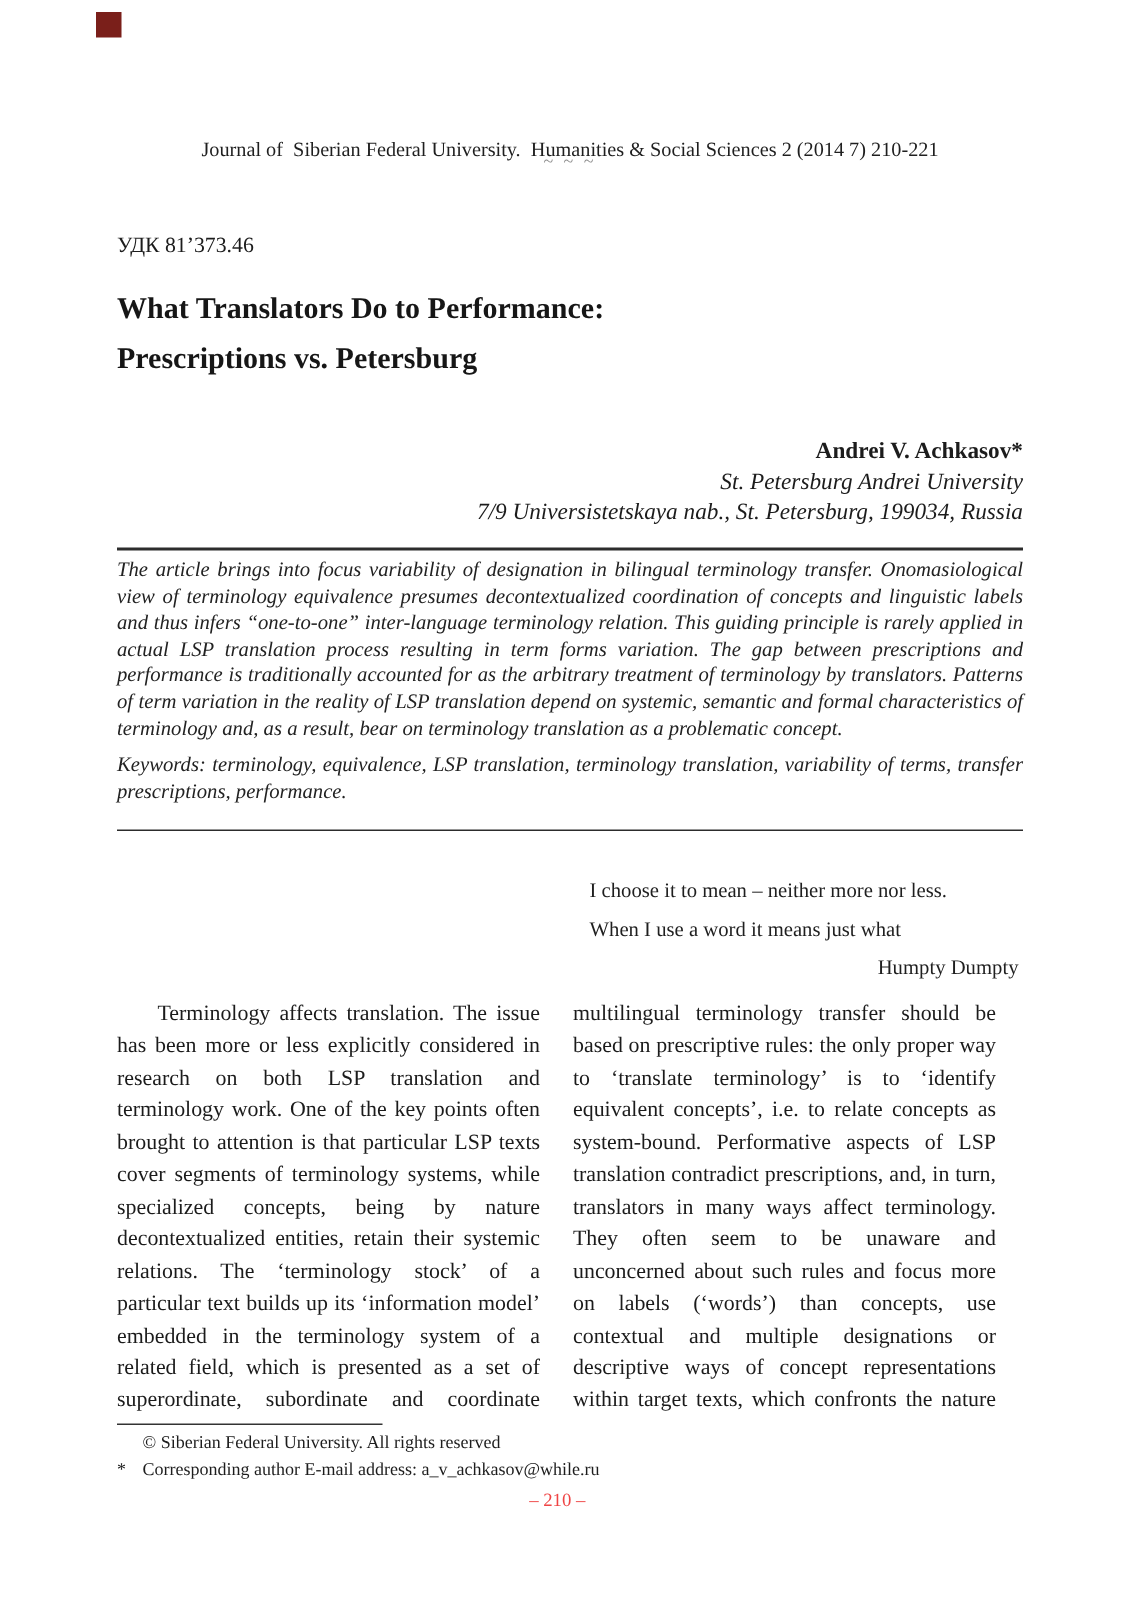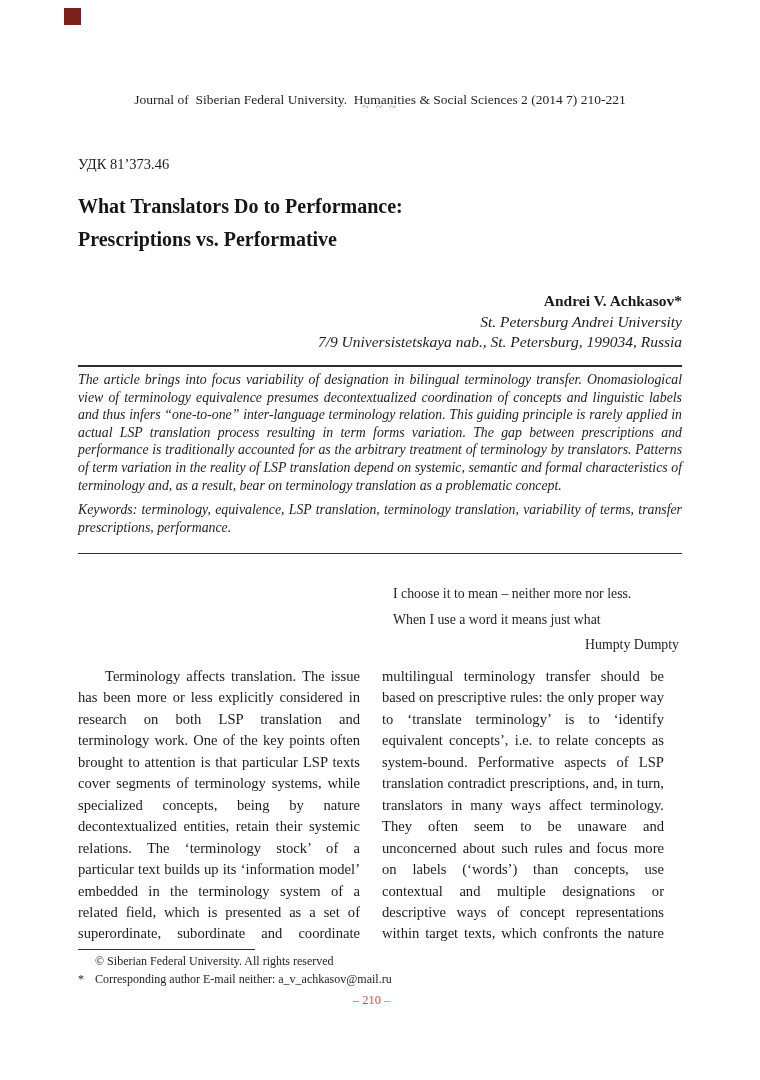--- a/index.html
+++ b/index.html
@@ -100,21 +100,21 @@
 
   <div class="corner-marker" style="background: rgb(122, 31, 26);"></div>
 
   <div class="journal-line prespace">Journal of  Siberian Federal University.  Humanities &amp; Social Sciences 2 (2014 7) 210-221</div>
   <div class="tilde-separator">~ ~ ~</div>
 
   <div class="udk">УДК 81’373.46</div>
 
   <div class="article-title">
     <div>What Translators Do to Performance:</div>
-    <div>Prescriptions vs. Performative</div>
+    <div>Prescriptions vs. Petersburg</div>
   </div>
 
   <div class="author-block">
     <div class="author-name">Andrei V. Achkasov*</div>
     <div class="author-affil">St. Petersburg Andrei University</div>
     <div class="author-affil">7/9 Universistetskaya nab., St. Petersburg, 199034, Russia</div>
   </div>
 
 
   <div class="rule rule-top"></div>
@@ -143,19 +143,19 @@
 
   <div class="footnote-rule"></div>
 
   <div class="footnotes">
     <div class="footnote-row">
       <span class="footnote-sym"></span>
       <span>© Siberian Federal University. All rights reserved</span>
     </div>
     <div class="footnote-row">
       <span class="footnote-sym">*</span>
-      <span>Corresponding author E-mail neither: a_v_achkasov@mail.ru</span>
+      <span>Corresponding author E-mail address: a_v_achkasov@while.ru</span>
     </div>
   </div>
 
   <div class="page-number">– 210 –</div>
 
 </div>
 
 </body></html>

